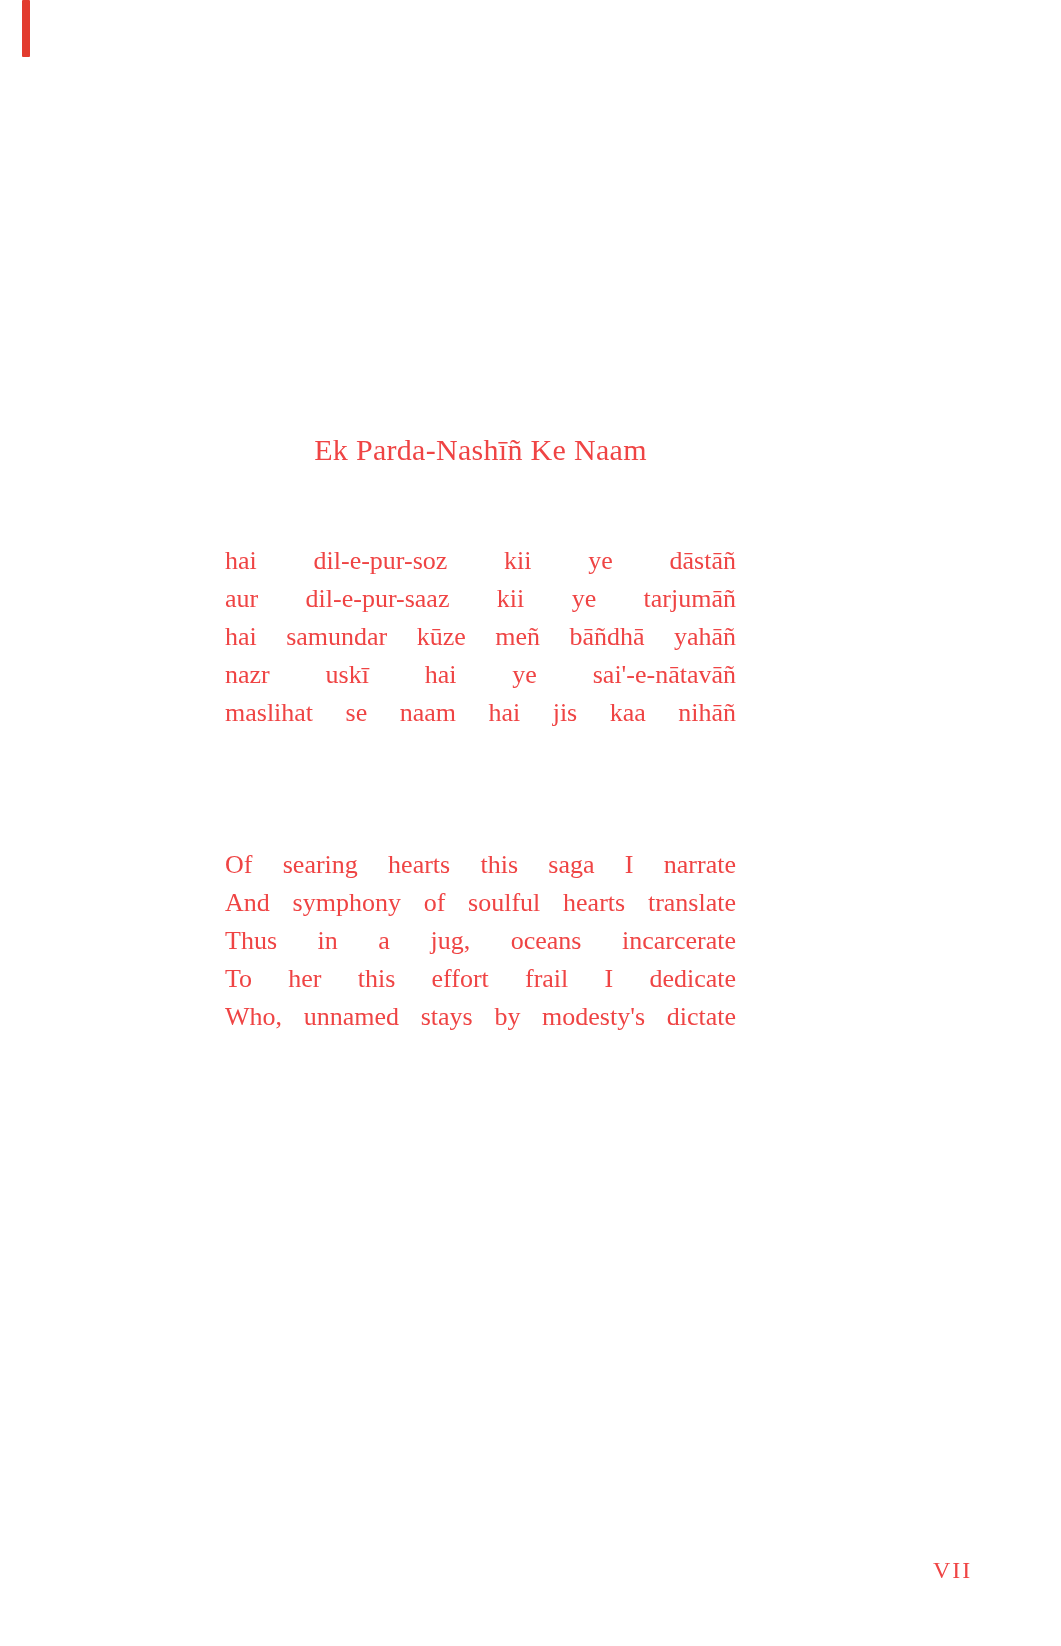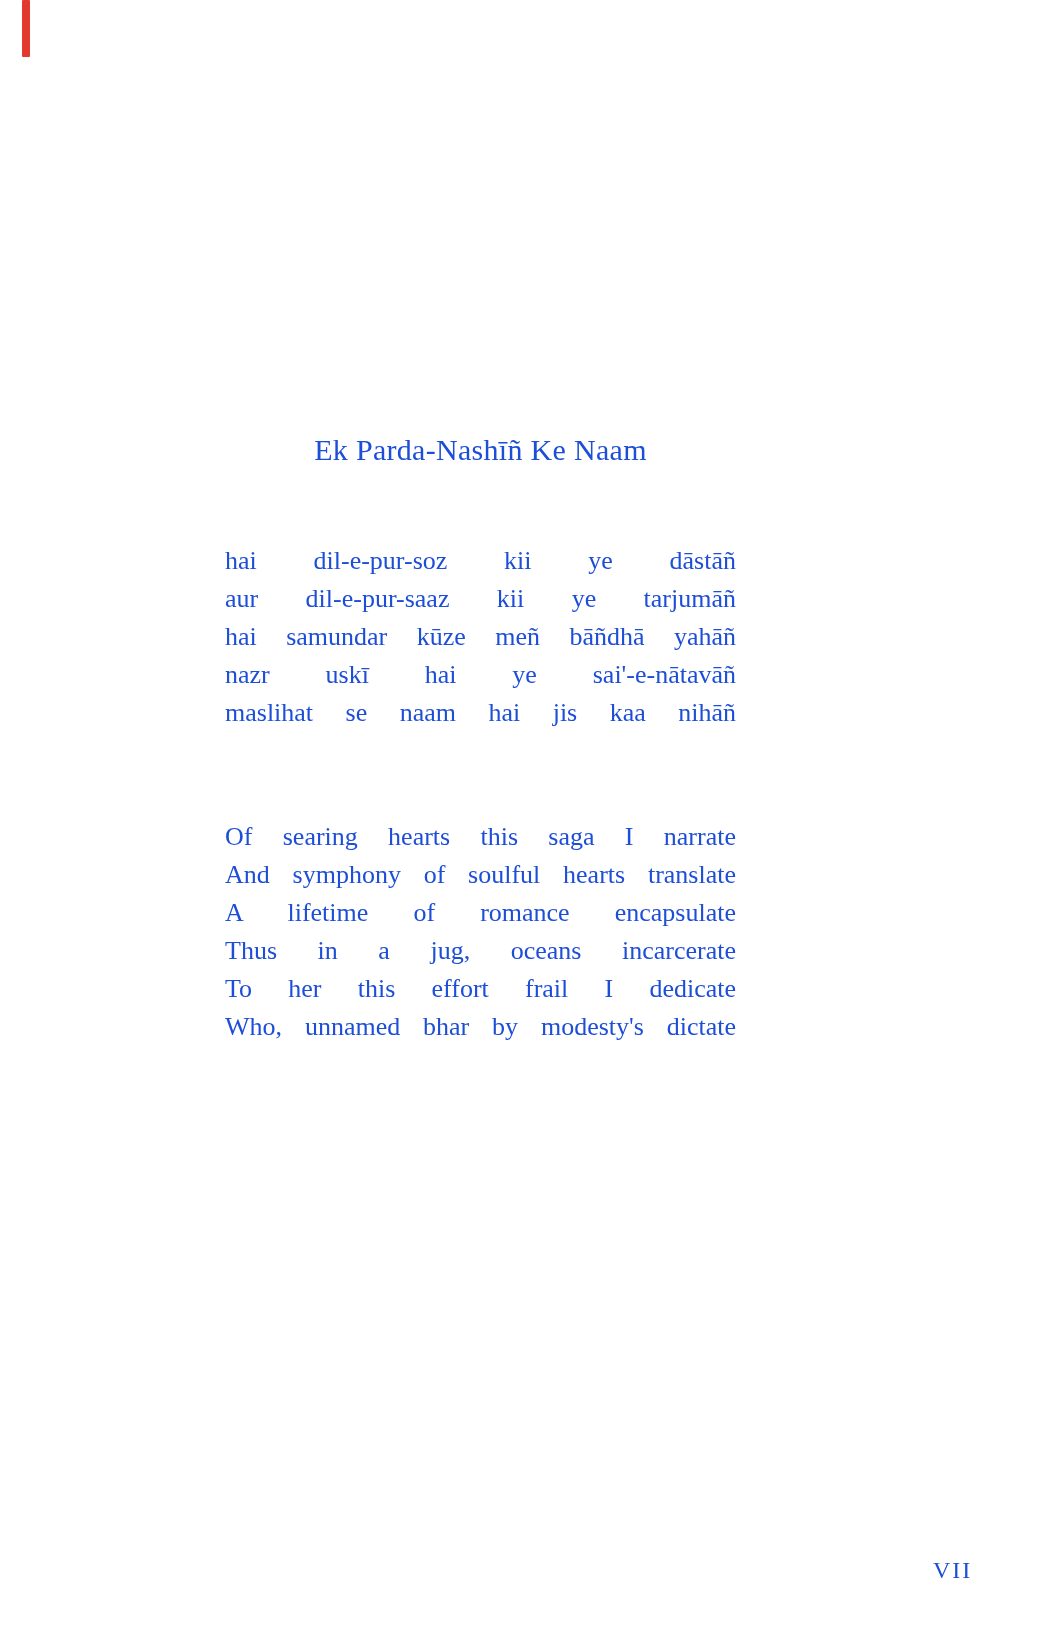--- a/index.html
+++ b/index.html
@@ -6,21 +6,21 @@
     margin: 0;
     padding: 0;
     background: #ffffff;
   }
   .page {
     position: relative;
     width: 1061px;
     height: 1646px;
     background: #ffffff;
     font-family: "Liberation Serif", "DejaVu Serif", serif;
-    color: #1d4ed8;
+    color: #ef4444;
     overflow: hidden;
   }
   .red-mark {
     position: absolute;
     left: 22px;
     top: 0;
     width: 8px;
     height: 57px;
     background: #e23b2e;
     border-radius: 1px;
@@ -36,21 +36,21 @@
     text-align: center;
     letter-spacing: 0.3px;
     line-height: 1.15;
   }
   .stanza {
     position: absolute;
     left: 225px;
     width: 511px;
   }
   .stanza-transliteration { top: 542px; }
-  .stanza-english { top: 818px; }
+  .stanza-english { top: 846px; }
   .line {
     font-size: 26px;
     line-height: 38px;
     text-align: justify;
     text-align-last: justify;
     -moz-text-align-last: justify;
     white-space: normal;
   }
   .page-number {
     position: absolute;
@@ -73,21 +73,20 @@
     <div class="line">hai dil-e-pur-soz kii ye dāstāñ</div>
     <div class="line">aur dil-e-pur-saaz kii ye tarjumāñ</div>
     <div class="line">hai samundar kūze meñ bāñdhā yahāñ</div>
     <div class="line">nazr uskī hai ye sai'-e-nātavāñ</div>
     <div class="line">maslihat se naam hai jis kaa nihāñ</div>
   </div>
 
   <div class="stanza stanza-english">
     <div class="line">Of searing hearts this saga I narrate</div>
     <div class="line">And symphony of soulful hearts translate</div>
-    <div class="line">A lifetime of romance encapsulate</div>
     <div class="line">Thus in a jug, oceans incarcerate</div>
     <div class="line">To her this effort frail I dedicate</div>
-    <div class="line">Who, unnamed bhar by modesty's dictate</div>
+    <div class="line">Who, unnamed stays by modesty's dictate</div>
   </div>
 
   <div class="page-number">VII</div>
 
 </div>
 
 </body></html>

